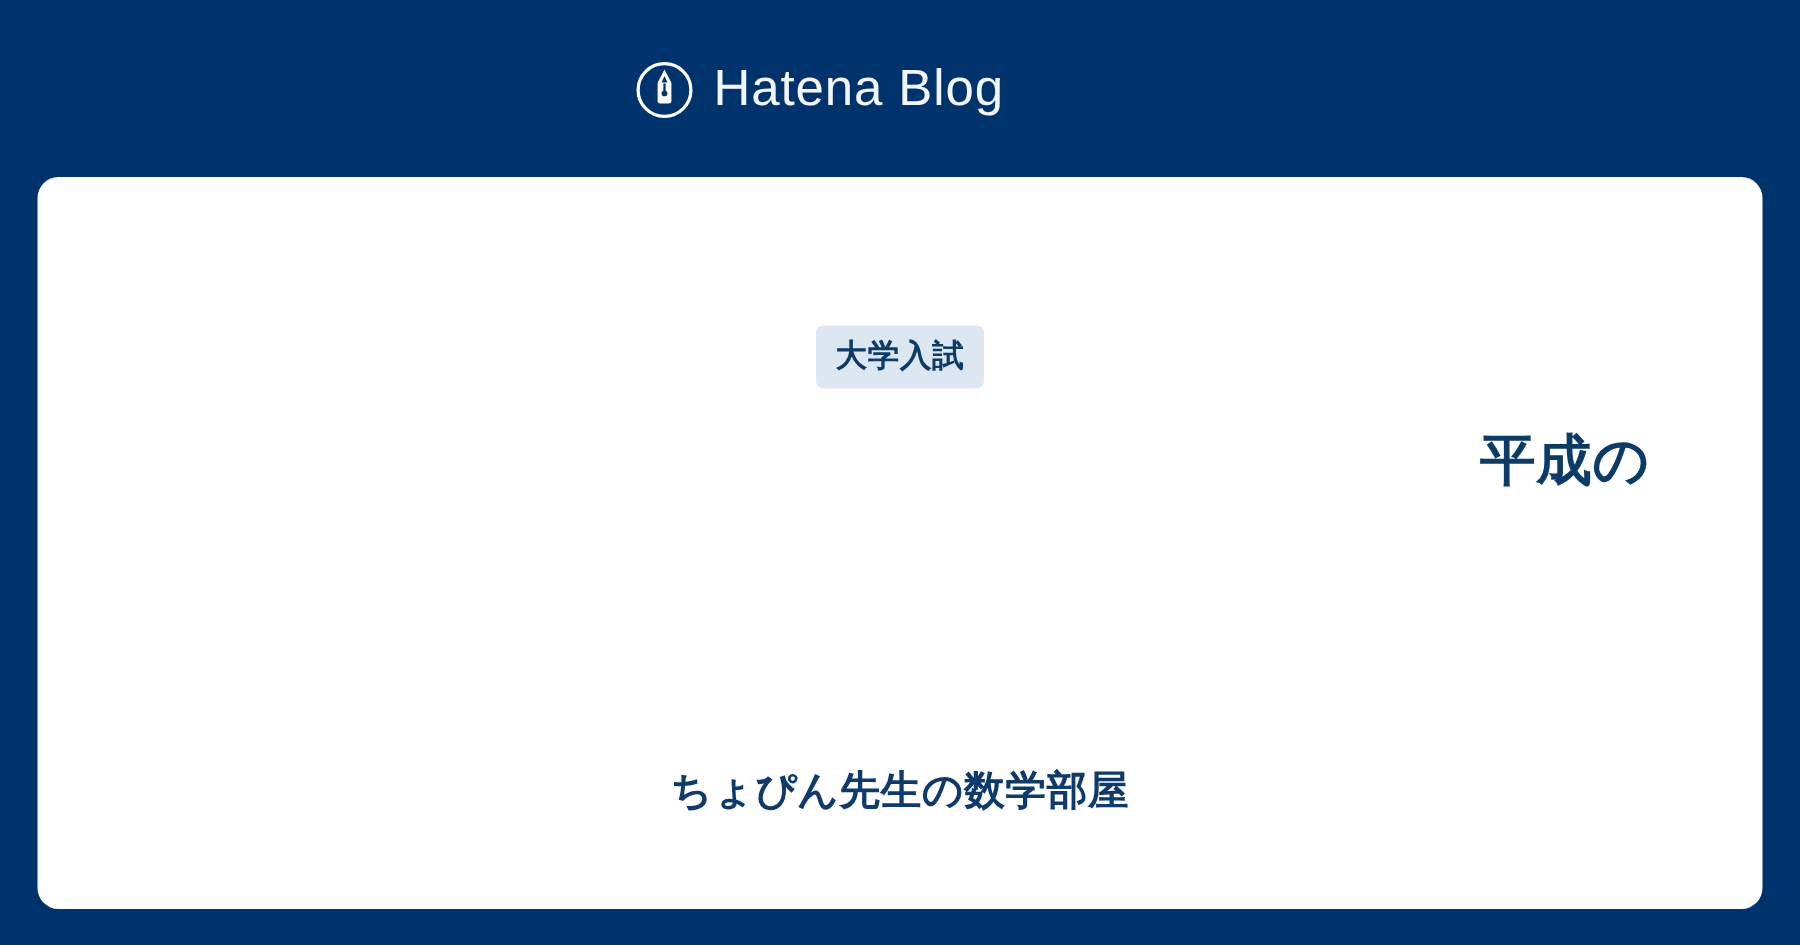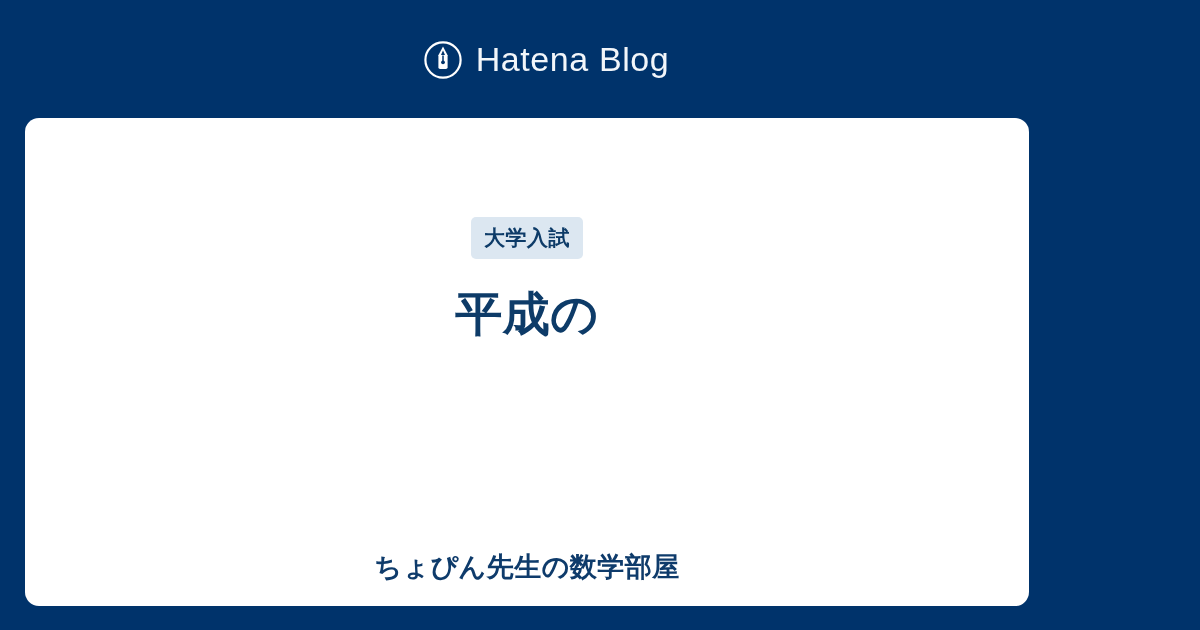--- a/index.html
+++ b/index.html
@@ -44,21 +44,21 @@
     color: #f2f6fa;
     font-weight: 300;
     white-space: nowrap;
   }
 
   
   .card {
     position: absolute;
     left: 25px;
     top: 118px;
-    width: 1004px;
+    width: 1150px;
     height: 488px;
     background: #ffffff;
     border-radius: 14px;
     display: flex;
     flex-direction: column;
     align-items: center;
   }
 
   
   .tag-row {
@@ -79,23 +79,23 @@
     border-radius: 5px;
     padding: 10px 13px 11px 13px;
     white-space: nowrap;
     letter-spacing: 0.5px;
   }
 
   
   .entry-title {
     margin-top: 22px;
     width: 1000px;
-    text-align: center;
+    text-align: right;
     color: #0d3b68;
-    font-size: 47px;
+    font-size: 37px;
     font-weight: 700;
     line-height: 1.45;
     letter-spacing: 0.5px;
     word-break: break-word;
   }
 
   .entry-title .title-line {
     display: block;
     white-space: pre;
   }
@@ -105,21 +105,20 @@
     position: absolute;
     left: 0;
     right: 0;
     top: 396px;
     text-align: center;
     color: #0e3b6b;
     font-size: 27px;
     font-weight: 700;
     line-height: 1;
     letter-spacing: 0.5px;
-    margin-top: 40px;
   }
 </style>
 </head>
 <body>
 
 <div class="brand">
   <svg class="brand-logo" viewBox="0 0 40 40">
     <circle cx="20" cy="20" r="17.6" fill="none" stroke="#ffffff" stroke-width="2.2"></circle>
     <path d="M20 6.4 L24.6 15.2 L24.6 27.2 Q24.6 29.0 22.9 29.0 L17.1 29.0 Q15.4 29.0 15.4 27.2 L15.4 15.2 Z" fill="#ffffff"></path>
     <path d="M20 10.6 L22.0 15.0 L18.0 15.0 Z" fill="#00336b"></path>

